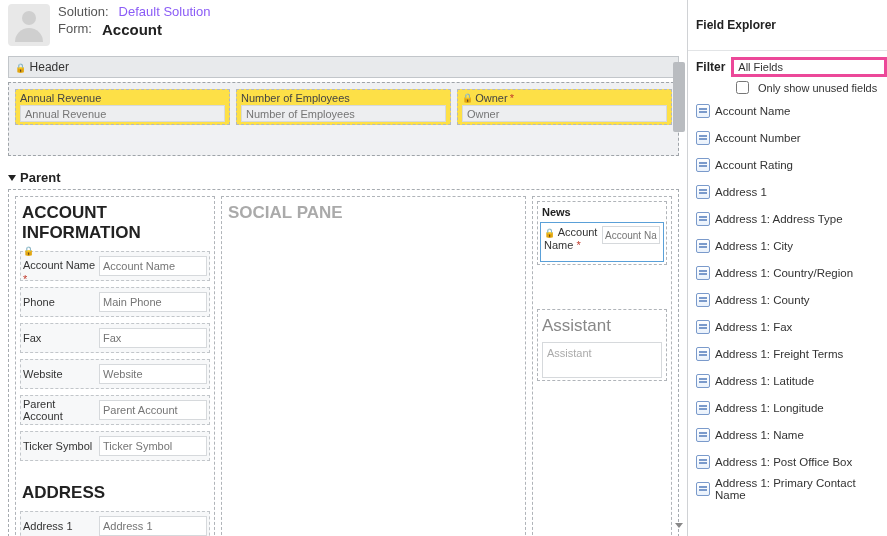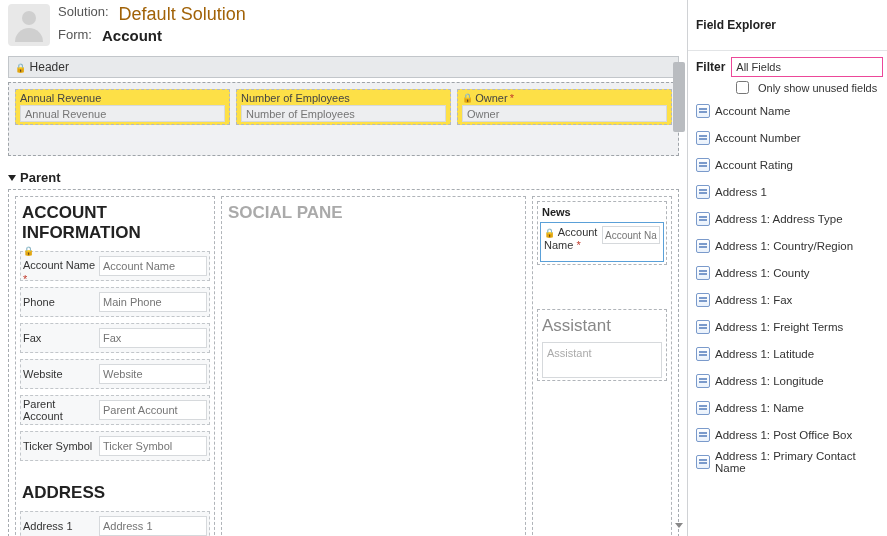--- a/index.html
+++ b/index.html
@@ -8,21 +8,21 @@
   .main { flex: 1; overflow: hidden; position: relative; }
   .main-inner { padding: 4px 8px 0 8px; height: 536px; overflow: hidden; }
   .avatar-row { display:flex; align-items:flex-start; gap:8px; margin-bottom:10px; }
   .avatar { width:42px; height:42px; background:#e8e8e8; border-radius:4px; position:relative; flex-shrink:0; }
   .avatar::before { content:""; position:absolute; top:7px; left:50%; transform:translateX(-50%); width:14px; height:14px; background:#cfcfcf; border-radius:50%; }
   .avatar::after { content:""; position:absolute; bottom:4px; left:50%; transform:translateX(-50%); width:28px; height:14px; background:#cfcfcf; border-radius:14px 14px 0 0; }
   .header-labels { flex:1; }
   .hl-row { display:flex; gap:10px; margin-bottom:2px; }
   .hl-label { color:#555; font-size:13px; }
   .hl-value-bold { font-size:15px; font-weight:700; color:#222; }
-  .hl-value { font-size:18px; color:#a16207; }
+  .hl-value { font-size:13px; color:#8b5cf6; }
 
   .section-header-box { background:#e8eaec; border:1px solid #c2c6ca; padding:3px 6px; font-size:12px; color:#333; position:relative; margin-bottom:4px; }
   .dashed-panel { border:1px dashed #9fa4a9; background:#f0f1f3; padding:6px; margin-bottom:14px; }
   .header-fields { display:flex; gap:6px; margin-bottom:24px; }
   .hf-cell { flex:1; border:1px dashed #b5b9bd; background:#fde047; padding:2px 4px; }
   .hf-label-row { font-size:11px; color:#444; margin-bottom:1px; display:flex; align-items:center; gap:2px; }
   .hf-input { width:100%; border:1px solid #d6d9dc; background:#edeef0; padding:1px 4px; color:#aaa; font-size:11px; height:17px; line-height:15px; outline:none; }
 
   .tab-header { display:flex; align-items:center; gap:4px; font-weight:700; font-size:13px; color:#222; margin-bottom:4px; }
   .caret { width:0; height:0; border-left:4px solid transparent; border-right:4px solid transparent; border-top:6px solid #222; }
@@ -54,21 +54,21 @@
   .scroll-btn { position:absolute; left:0; width:12px; height:14px; display:flex; align-items:center; justify-content:center; color:#666; cursor:pointer; }
   .scroll-btn.down { bottom:0; }
   .scroll-arrow-down { width:0;height:0;border-left:4px solid transparent;border-right:4px solid transparent;border-top:5px solid #888; }
 
   
   .explorer { width:200px; border-left:1px solid #d0d2d5; display:flex; flex-direction:column; background:#fff; }
   .exp-header { padding:18px 8px; font-weight:700; font-size:12px; color:#222; border-bottom:1px solid #e2e4e6; }
   .exp-filter { padding:6px 8px 4px 8px; }
   .filter-row { display:flex; align-items:center; gap:6px; margin-bottom:4px; }
   .filter-label { font-size:12px; color:#222; font-weight:700; }
-  .filter-select { flex:1; border:1px solid #ec4899; background:#fff; padding:2px 4px; font-size:11px; height:20px; outline:none; color:#333; }
+  .filter-select { flex:1; border:3px solid #ec4899; background:#fff; padding:2px 4px; font-size:11px; height:20px; outline:none; color:#333; }
   .unused-row { display:flex; align-items:center; gap:9px; margin-left:40px; font-size:11px; color:#333; }
   .unused-row input { margin:0; }
   .exp-list { flex:1; overflow:hidden; padding:0 4px; }
   .exp-item { display:flex; align-items:center; gap:5px; padding:3px 4px; font-size:11.5px; color:#333; cursor:move; border-bottom:1px solid transparent; height:27px; }
   .field-icon { width:14px; height:14px; border:1px solid #7a9acb; border-radius:2px; background:linear-gradient(#fff,#e9f1fb); position:relative; flex-shrink:0; }
   .field-icon::after { content:""; position:absolute; left:2px; top:3px; right:2px; height:2px; background:#7a9acb; box-shadow:0 3px 0 #7a9acb; }
   .exp-footer { border-top:1px solid #dfe2e5; padding:8px; }
   .new-field-btn { border:1px solid #b6bac0; background:linear-gradient(#fefefe,#eceef1); padding:3px 14px; font-size:12px; color:#333; cursor:pointer; outline:none; }
 
   .addr-sec { margin-top:18px; }
@@ -242,20 +242,24 @@
         <div class="exp-item">
           <span class="field-icon"></span>
           <span>Address 1</span>
         </div>
         <div class="exp-item">
           <span class="field-icon"></span>
           <span>Address 1: Address Type</span>
         </div>
         <div class="exp-item">
           <span class="field-icon"></span>
+          <span>Address 1: City</span>
+        </div>
+        <div class="exp-item">
+          <span class="field-icon"></span>
           <span>Address 1: Country/Region</span>
         </div>
         <div class="exp-item">
           <span class="field-icon"></span>
           <span>Address 1: County</span>
         </div>
         <div class="exp-item">
           <span class="field-icon"></span>
           <span>Address 1: Fax</span>
         </div>

